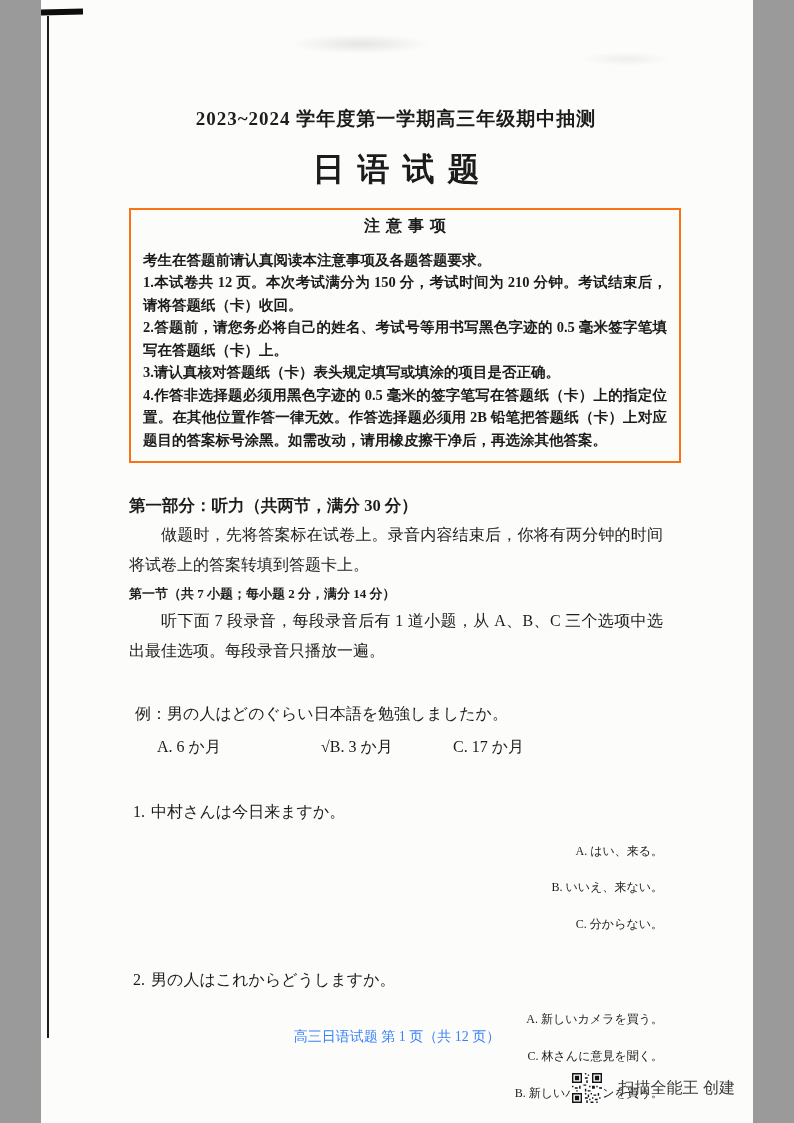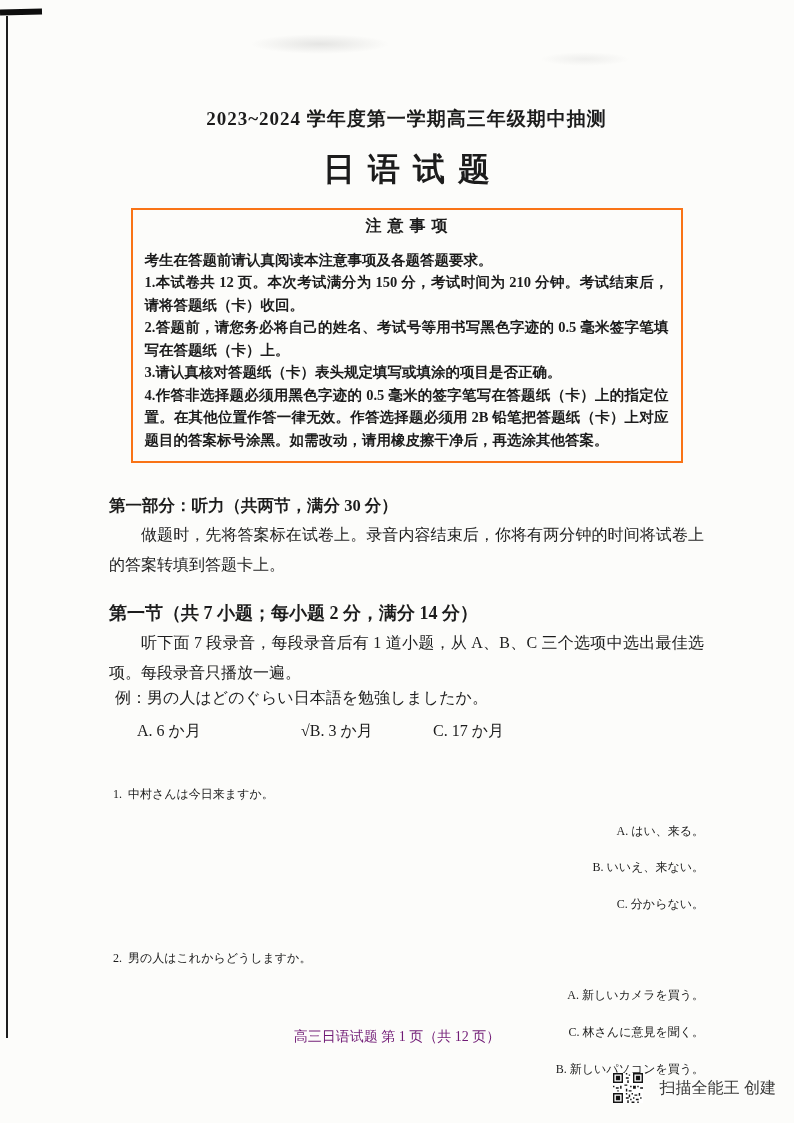--- a/index.html
+++ b/index.html
@@ -1,56 +1,56 @@
 <!DOCTYPE html>
 <html><head>
 <meta charset="utf-8">
 <style>
   * { margin:0; padding:0; box-sizing:border-box; }
   html,body { background:#9a9a9a; }
   body { font-family:"Liberation Serif","DejaVu Serif",serif; }
   .page {
-    position:relative; width:794px; height:1123px; margin:0 auto;
-    background:#fcfcfa; color:#1c1c1c; overflow:hidden;padding-left:21px;
+    position:relative; width:712px; height:1123px; margin:0 auto;
+    background:#fcfcfa; color:#1c1c1c; overflow:hidden;
   }
   
   .edge-line { position:absolute; left:6px; top:16px; width:2px; height:1022px; background:#1d1d1d; }
   .corner-mark { position:absolute; left:0; top:9px; width:42px; height:6px; background:#0e0e0e; transform:rotate(-1.2deg); }
   .smudge-1 { position:absolute; left:250px; top:34px; width:140px; height:20px;
     background:radial-gradient(ellipse at center, rgba(110,110,110,.16), transparent 70%); }
   .smudge-2 { position:absolute; left:540px; top:52px; width:90px; height:14px;
     background:radial-gradient(ellipse at center, rgba(120,120,120,.10), transparent 70%); }
 
   .content { padding:106px 90px 0 88px; }
 
   .session-line { text-align:center; font-size:19px; font-weight:bold; letter-spacing:1px; }
   .title { text-align:center; font-size:32px; font-weight:bold; letter-spacing:13px; padding-left:13px; margin-top:16px; }
 
   .notice-box { width:552px; margin:16px auto 0; border:2px solid #f97316; padding:6px 12px 10px; }
   .notice-title { text-align:center; font-size:16px; font-weight:bold; letter-spacing:6px; padding-left:6px; }
   .notice-intro { font-size:14.5px; font-weight:bold; margin-top:12px; line-height:1.55; }
   .notice-item { font-size:14.5px; font-weight:bold; line-height:1.55; text-align:justify; }
 
   .part-heading { font-size:16.5px; font-weight:bold; margin-top:32px; }
-  .section-heading { font-size:18px; font-weight:bold; margin-top:22px; }
+  .section-heading { font-size:13px; font-weight:bold; margin-top:6px; }
   .para { font-size:16px; line-height:1.85; text-indent:2em; text-align:justify; margin-top:3px; }
 
-  .example-block { }
+  .example-block { margin-top:38px; }
   .example-q { font-size:16px; padding-left:6px; }
   .example-options { display:flex; margin-top:12px; padding-left:28px; font-size:16px; }
   .example-options span:nth-child(1){ width:164px; }
   .example-options span:nth-child(2){ width:132px; }
 
   .question-block { margin-top:44px; }
   .question-block.second { margin-top:38px; }
-  .q-line { font-size:12px; padding-left:4px; }
+  .q-line { font-size:16px; padding-left:4px; }
   .q-num { margin-right:6px; }
   .q-option { font-size:12px; padding-left:32px; margin-top:21px; line-height:1.3;text-align:right; }
 
-  .footer { position:absolute; top:1028px; left:0; width:100%; text-align:center; font-size:14px; color:#701a75; }
+  .footer { position:absolute; top:1028px; left:0; width:100%; text-align:center; font-size:14px; color:#3b82f6; }
 
   .watermark { position:absolute; right:18px; bottom:20px; display:flex; align-items:center; gap:17px; }
   .watermark-text { font-size:16px; color:#3a3a3a; font-family:"Liberation Sans","DejaVu Sans",sans-serif; }
   .qr { display:block; }
 </style>
 </head>
 <body>
 
 <div class="page">
 

